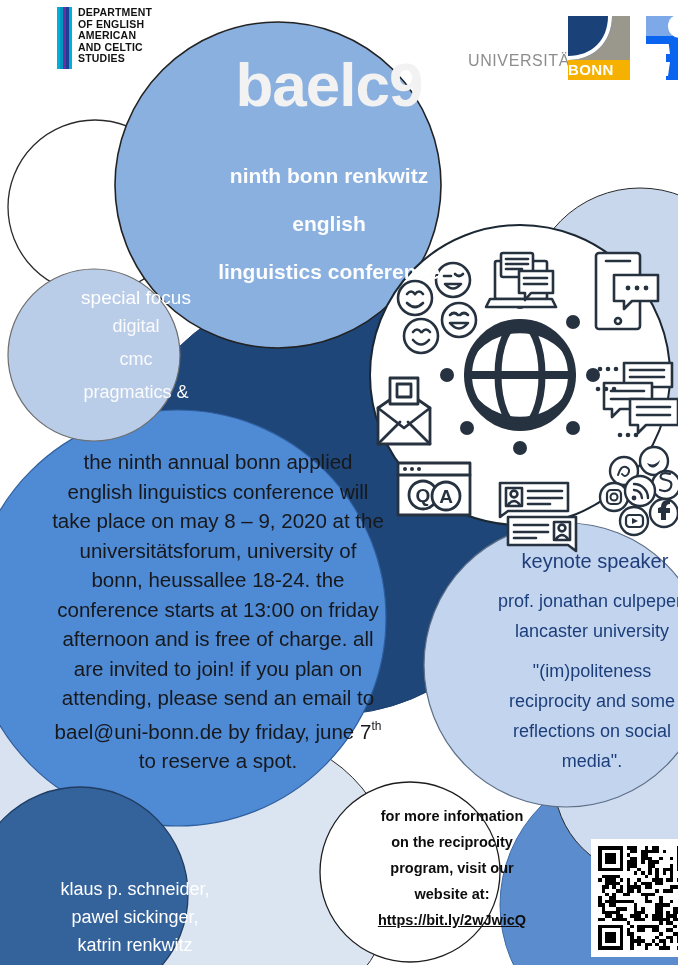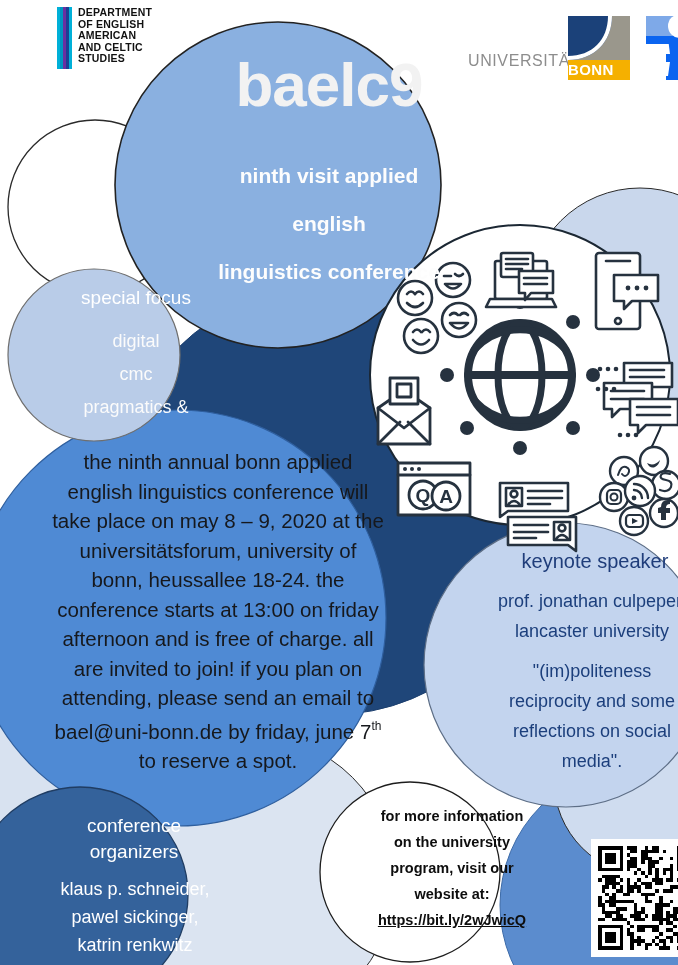--- a/index.html
+++ b/index.html
@@ -28,21 +28,21 @@
   .ub-fig{position:absolute;left:178px;top:6px;width:68px;height:66px;}
 
   
   .ctext{position:absolute;text-align:center;}
 
   .t-title{left:139px;top:54px;width:300px;color:#f2f2f2;
            font-size:62px;font-weight:bold;line-height:62px;letter-spacing:-1px;}
   .t-sub{left:124px;top:152px;width:330px;color:#fdfdfd;font-size:21px;font-weight:bold;line-height:48px;}
 
   .t-focus-h{left:11px;top:286px;width:170px;color:#ffffff;font-size:19px;line-height:24px;}
-  .t-focus-b{left:5px;top:325px;width:182px;color:#fbfbfb;font-size:18px;line-height:33px;}
+  .t-focus-b{left:5px;top:310px;width:182px;color:#fbfbfb;font-size:18px;line-height:33px;}
 
   .t-main{left:12px;top:447px;width:332px;color:#16181c;font-size:20.5px;line-height:29.5px;text-align:center;}
   .t-main b{font-weight:normal;}
   .t-main sup{font-size:12px;vertical-align:super;}
 
   .t-key-h{left:430px;top:548px;width:250px;color:#1f3d7a;font-size:20px;line-height:26px;}
   .t-key-b{left:424px;top:586px;width:256px;color:#1c3f7c;font-size:18px;line-height:30px;}
 
   .t-org-h{left:4px;top:813px;width:180px;color:#ffffff;font-size:19px;line-height:26px;}
   .t-org-b{left:0px;top:875px;width:190px;color:#ffffff;font-size:18px;line-height:28px;}
@@ -292,21 +292,21 @@
           <path d="M0,22 C8,22 12,26 16,30 L0,30 Z" fill="#0a64f0"></path>
           <path d="M52,30 C56,26 60,22 68,22 L68,30 Z" fill="#0a64f0"></path>
           <path d="M22,24 L46,24 L44,40 L48,40 L48,48 L44,48 L46,62 L22,62 L24,48 L20,48 L20,40 L24,40 Z" fill="#0a64f0"></path>
           <rect x="20" y="62" width="28" height="4" fill="#0a64f0"></rect>
         </svg>
       </div>
     </div>
 
     <div class="ctext t-title">baelc9</div>
     <div class="ctext t-sub">
-      <div>ninth visit applied</div>
+      <div>ninth bonn renkwitz</div>
       <div>english</div>
       <div>linguistics conference</div>
     </div>
 
     <div class="ctext t-focus-h">special focus</div>
     <div class="ctext t-focus-b">
       <div>digital</div>
       <div>cmc</div>
       <div>pragmatics &amp;</div>
     </div>
@@ -317,33 +317,29 @@
     <div class="ctext t-key-b">
       <div>prof. jonathan culpeper,</div>
       <div>lancaster university</div>
       <div style="height:10px"></div>
       <div>"(im)politeness</div>
       <div>reciprocity and some</div>
       <div>reflections on social</div>
       <div>media".</div>
     </div>
 
-    <div class="ctext t-org-h">
-      <div>conference</div>
-      <div>organizers</div>
-    </div>
     <div class="ctext t-org-b">
       <div>klaus p. schneider,</div>
       <div>pawel sickinger,</div>
       <div>katrin renkwitz</div>
     </div>
 
     <div class="ctext t-more">
       <div>for more information</div>
-      <div>on the university</div>
+      <div>on the reciprocity</div>
       <div>program, visit our</div>
       <div>website at:</div>
       <a class="url" href="#" style="color:#0d0d0d">https://bit.ly/2wJwicQ</a>
     </div>
 
     <div class="qrbox">
       <svg id="qrsvg" width="118" height="118" viewBox="0 0 33 33" shape-rendering="crispEdges">
           <rect x="0" y="0" width="33" height="33" fill="#ffffff"></rect>
           <rect x="2" y="2" width="1" height="1" fill="#000000"></rect>
           <rect x="3" y="2" width="1" height="1" fill="#000000"></rect>

